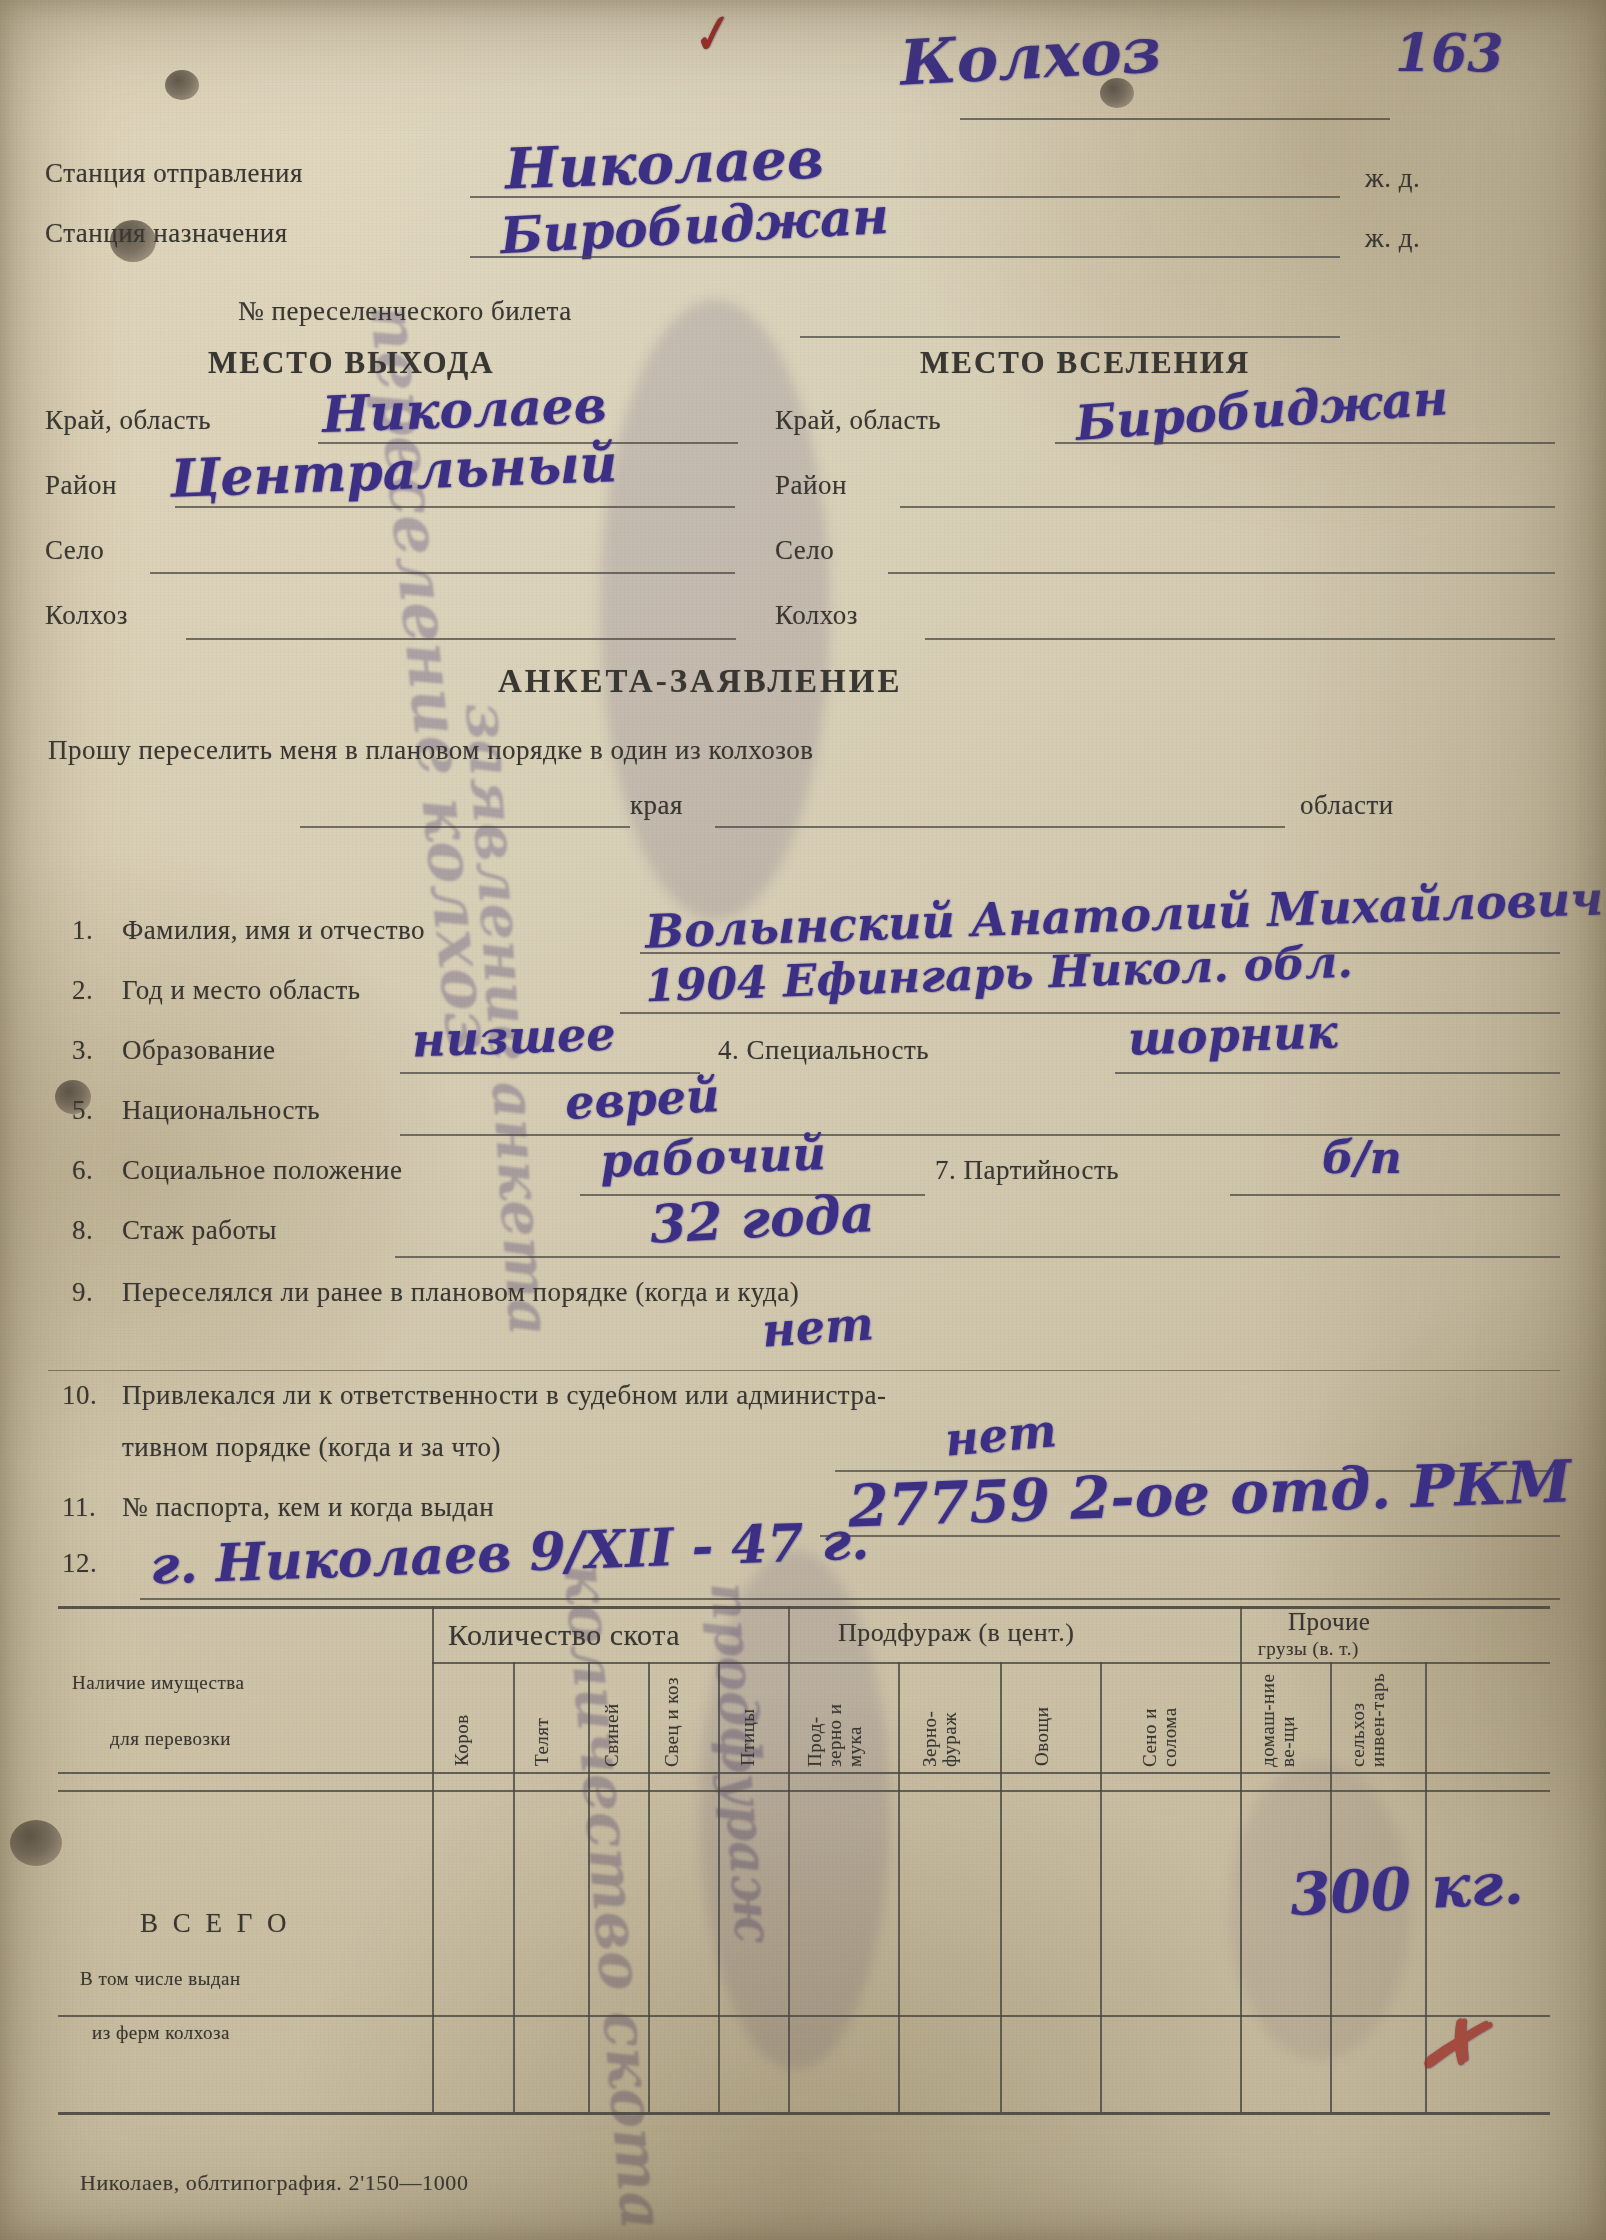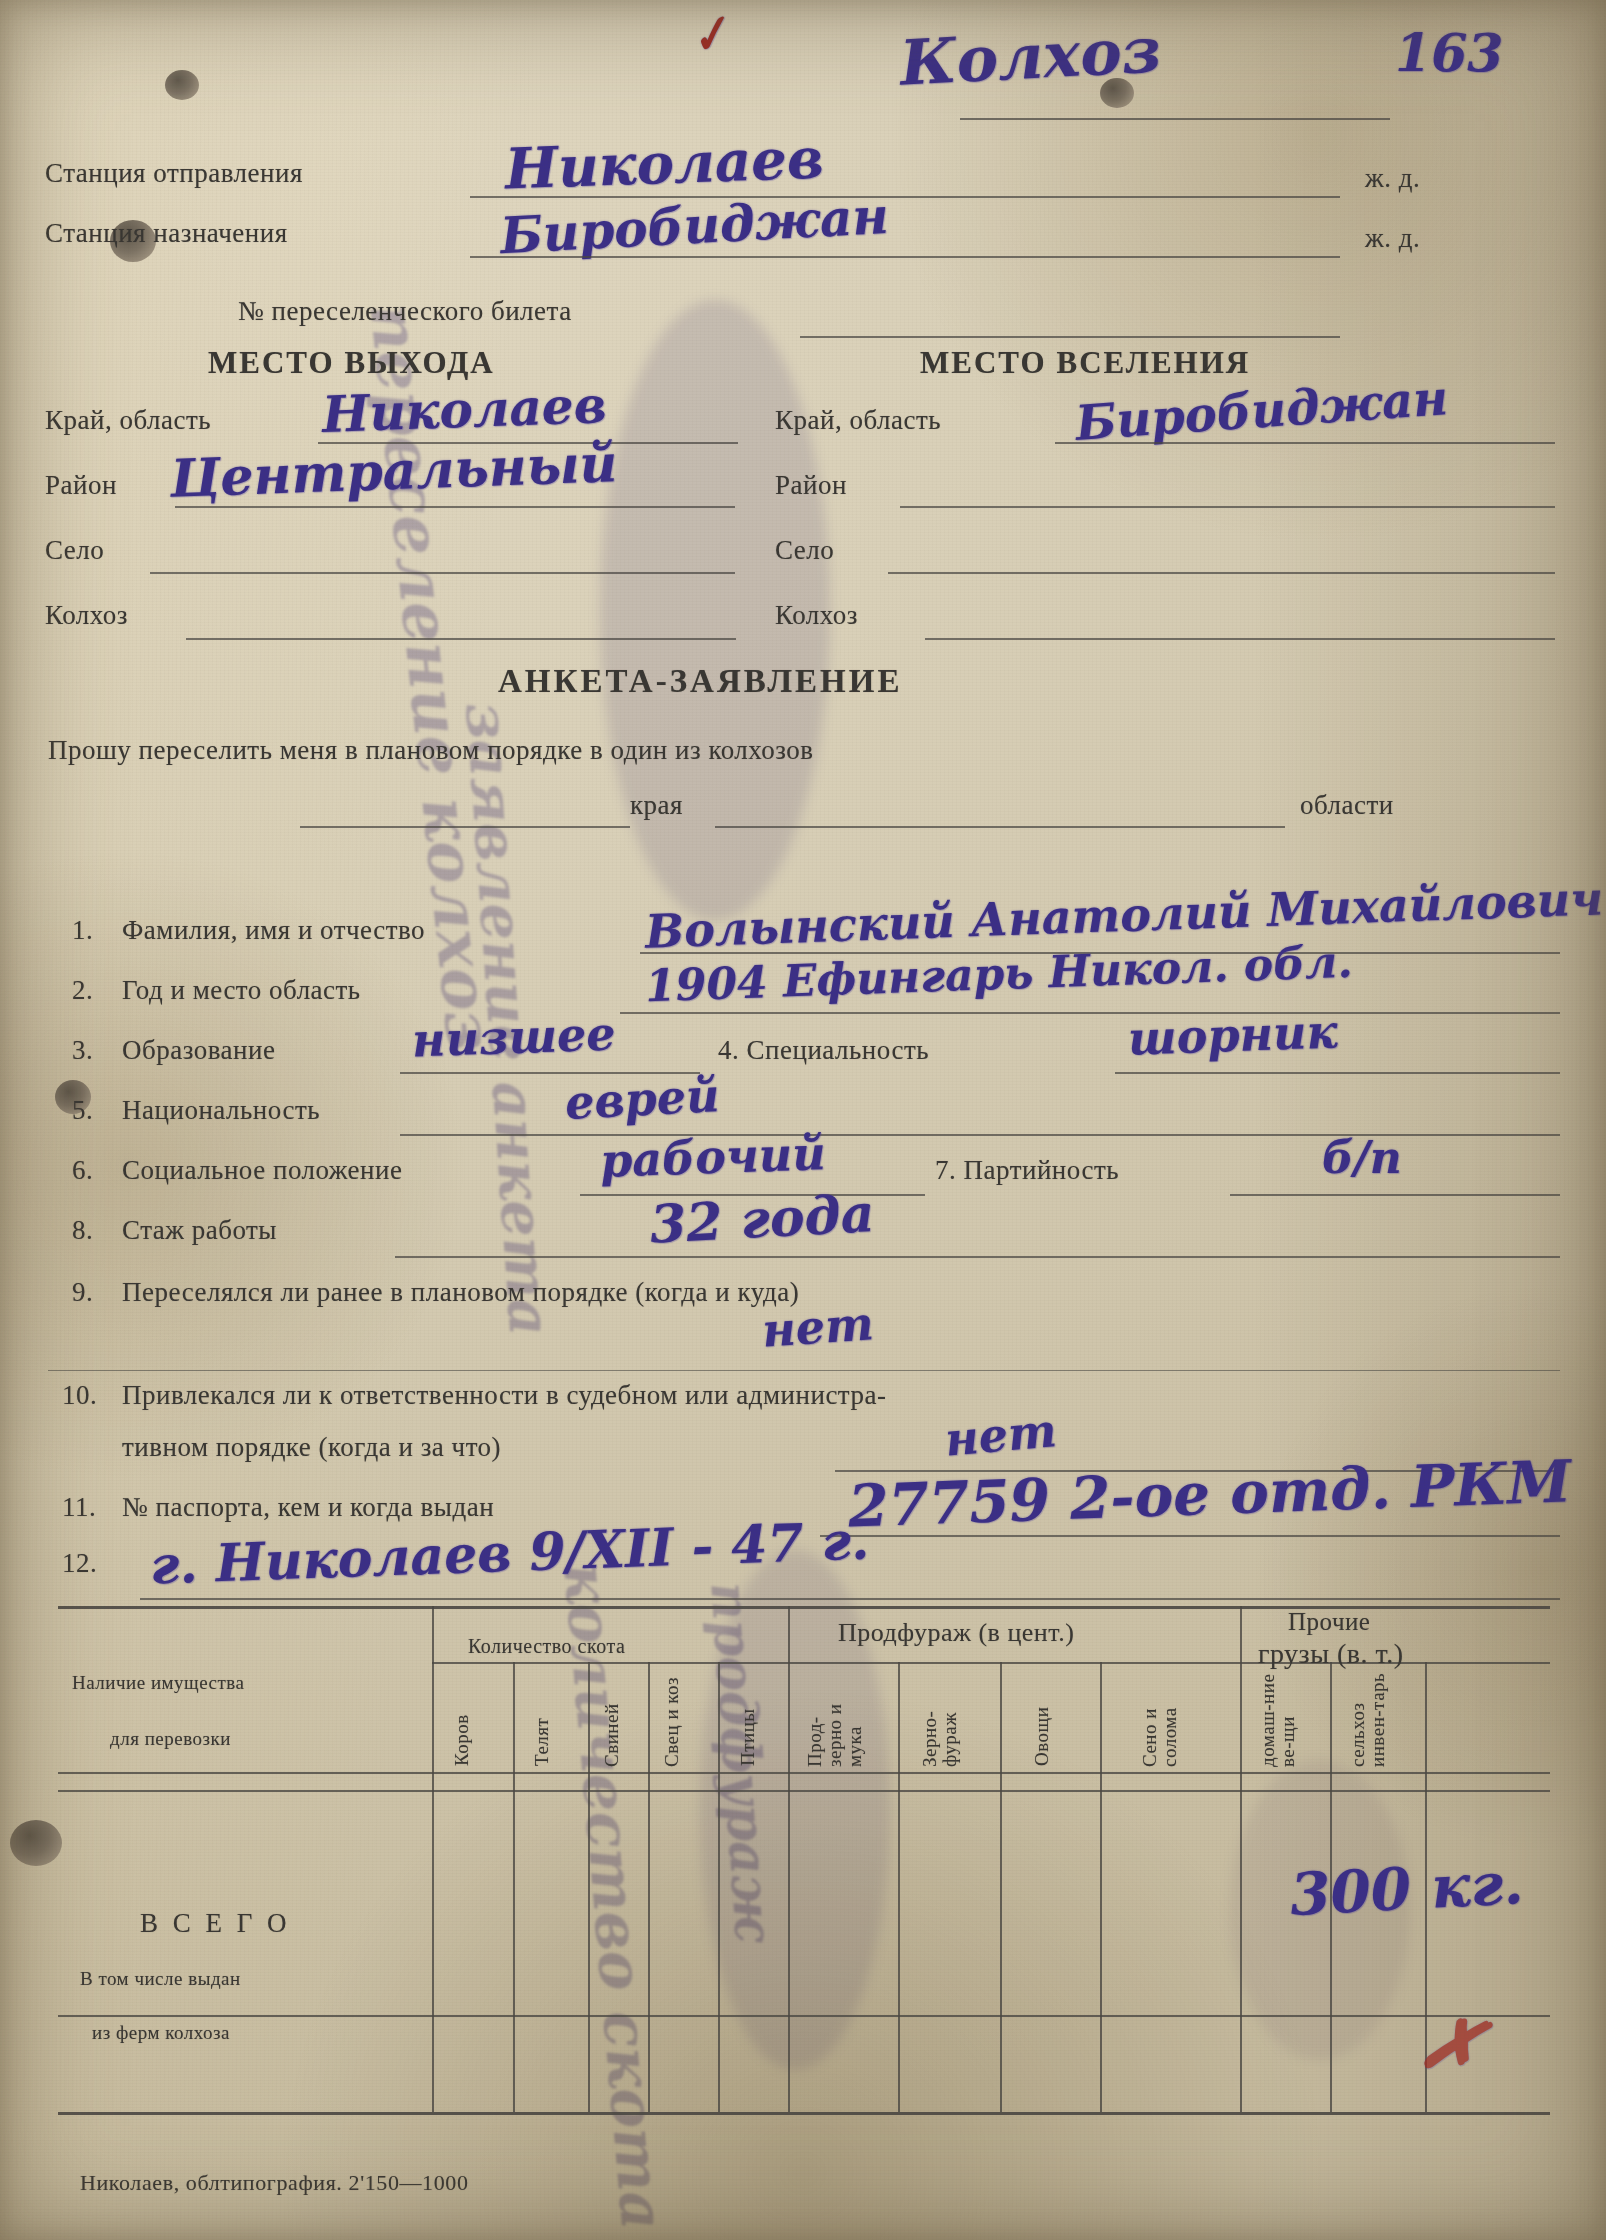--- a/index.html
+++ b/index.html
@@ -274,24 +274,24 @@
   <div class="tline v" style="left:648px; top:1662px; height:450px;"></div>
   <div class="tline v" style="left:718px; top:1662px; height:450px;"></div>
   <div class="tline v" style="left:788px; top:1606px; height:506px;"></div>
   <div class="tline v" style="left:898px; top:1662px; height:450px;"></div>
   <div class="tline v" style="left:1000px; top:1662px; height:450px;"></div>
   <div class="tline v" style="left:1100px; top:1662px; height:450px;"></div>
   <div class="tline v" style="left:1240px; top:1606px; height:506px;"></div>
   <div class="tline v" style="left:1330px; top:1662px; height:450px;"></div>
   <div class="tline v" style="left:1425px; top:1662px; height:450px;"></div>
 
-  <div class="p sm" style="left:468px; top:1618px; font-size:20px;margin-top:17px;">Количество скота</div>
+  <div class="p sm" style="left:448px; top:1618px; font-size:30px;">Количество скота</div>
   <div class="p sm" style="left:838px; top:1618px; font-size:26px;">Продфураж (в цент.)</div>
   <div class="p sm" style="left:1288px; top:1608px; font-size:25px;">Прочие</div>
-  <div class="p sm" style="left:1258px; top:1638px; font-size:28px;">грузы (в. т.)</div>
+  <div class="p sm" style="left:1258px; top:1638px; font-size:19px;">грузы (в. т.)</div>
 
   <div class="p sm" style="left:72px; top:1672px;">Наличие имущества</div>
   <div class="p sm" style="left:110px; top:1728px;">для перевозки</div>
 
   <div class="p vert" style="left:452px; top:1680px; height:86px;">Коров</div>
   <div class="p vert" style="left:532px; top:1680px; height:86px;">Телят</div>
   <div class="p vert" style="left:602px; top:1672px; height:95px;">Свиней</div>
   <div class="p vert" style="left:662px; top:1672px; height:95px; width:48px;">Свец и коз</div>
   <div class="p vert" style="left:738px; top:1680px; height:86px;">Птицы</div>
   <div class="p vert" style="left:805px; top:1672px; height:95px; width:70px;">Прод-зерно и мука</div>

